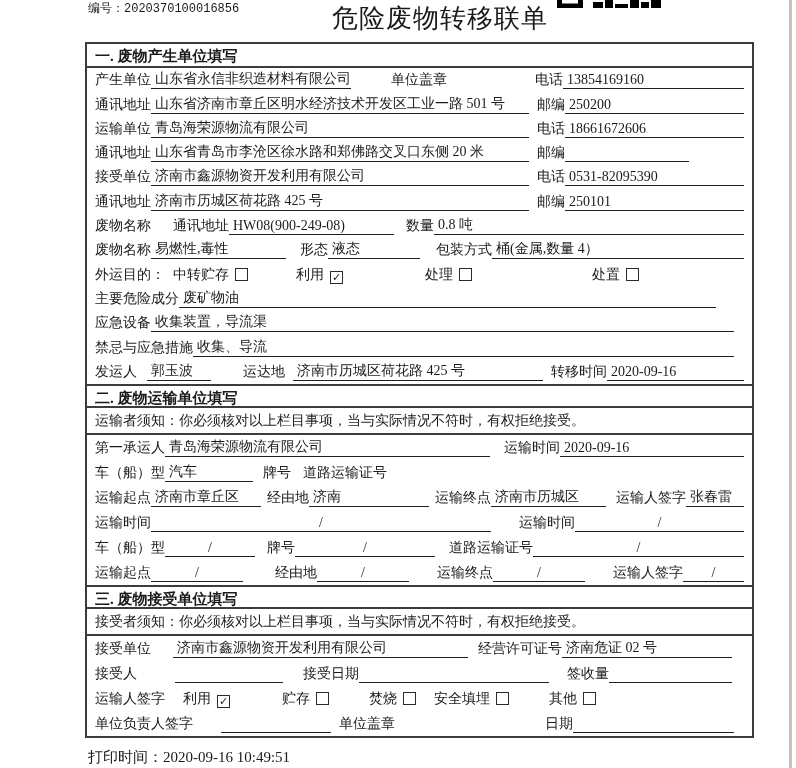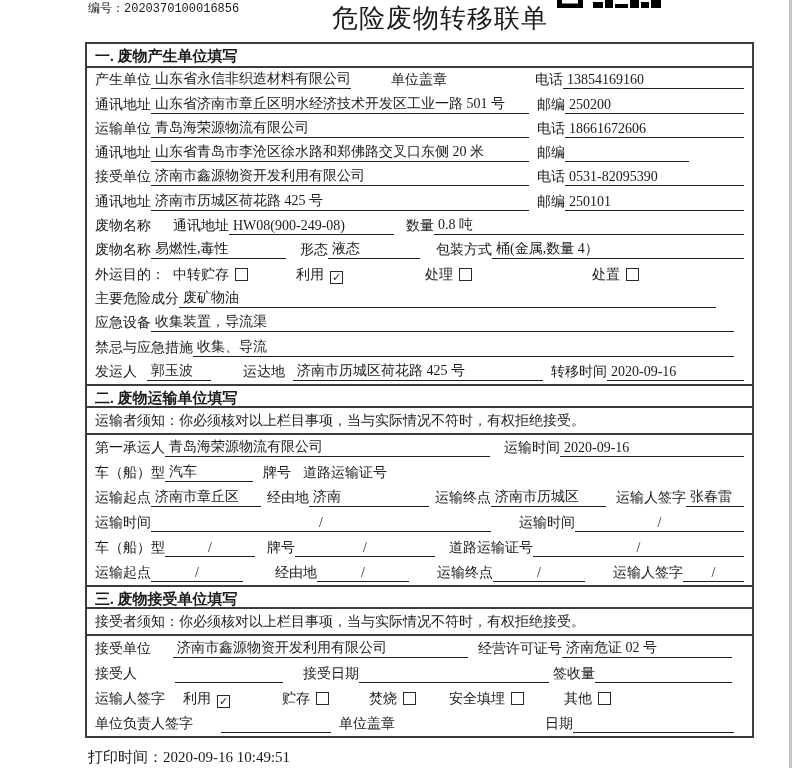--- a/index.html
+++ b/index.html
@@ -219,30 +219,30 @@
       <span class="val" style="width:295px;margin-left:22px">济南市鑫源物资开发利用有限公司</span>
       <span class="lbl" style="margin-left:10px">经营许可证号</span>
       <span class="val" style="width:170px">济南危证 02 号</span>
     </div>
 
     <div class="row">
       <span class="lbl">接受人</span>
       <span class="val" style="width:108px;margin-left:38px"></span>
       <span class="lbl" style="margin-left:20px">接受日期</span>
       <span class="val" style="width:190px"></span>
-      <span class="lbl" style="margin-left:4px">签收量</span>
+      <span class="lbl" style="margin-left:18px">签收量</span>
       <span class="val flex" style="margin-right:12px"></span>
     </div>
 
     <div class="row">
       <span class="lbl">运输人签字</span>
       <span class="opt" style="margin-left:18px"><span>利用</span><span class="cb checked">✓</span></span>
       <span class="opt" style="margin-left:52px"><span>贮存</span><span class="cb"></span></span>
       <span class="opt" style="margin-left:40px"><span>焚烧</span><span class="cb"></span></span>
-      <span class="opt" style="margin-left:33px"><span>安全填埋</span><span class="cb"></span></span>
+      <span class="opt" style="margin-left:18px"><span>安全填埋</span><span class="cb"></span></span>
       <span class="opt" style="margin-left:40px"><span>其他</span><span class="cb"></span></span>
     </div>
 
     <div class="row">
       <span class="lbl">单位负责人签字</span>
       <span class="val" style="width:110px;margin-left:28px"></span>
       <span class="lbl" style="margin-left:8px">单位盖章</span>
       <span class="lbl" style="margin-left:150px">日期</span>
       <span class="val flex" style="margin-right:10px"></span>
     </div>

